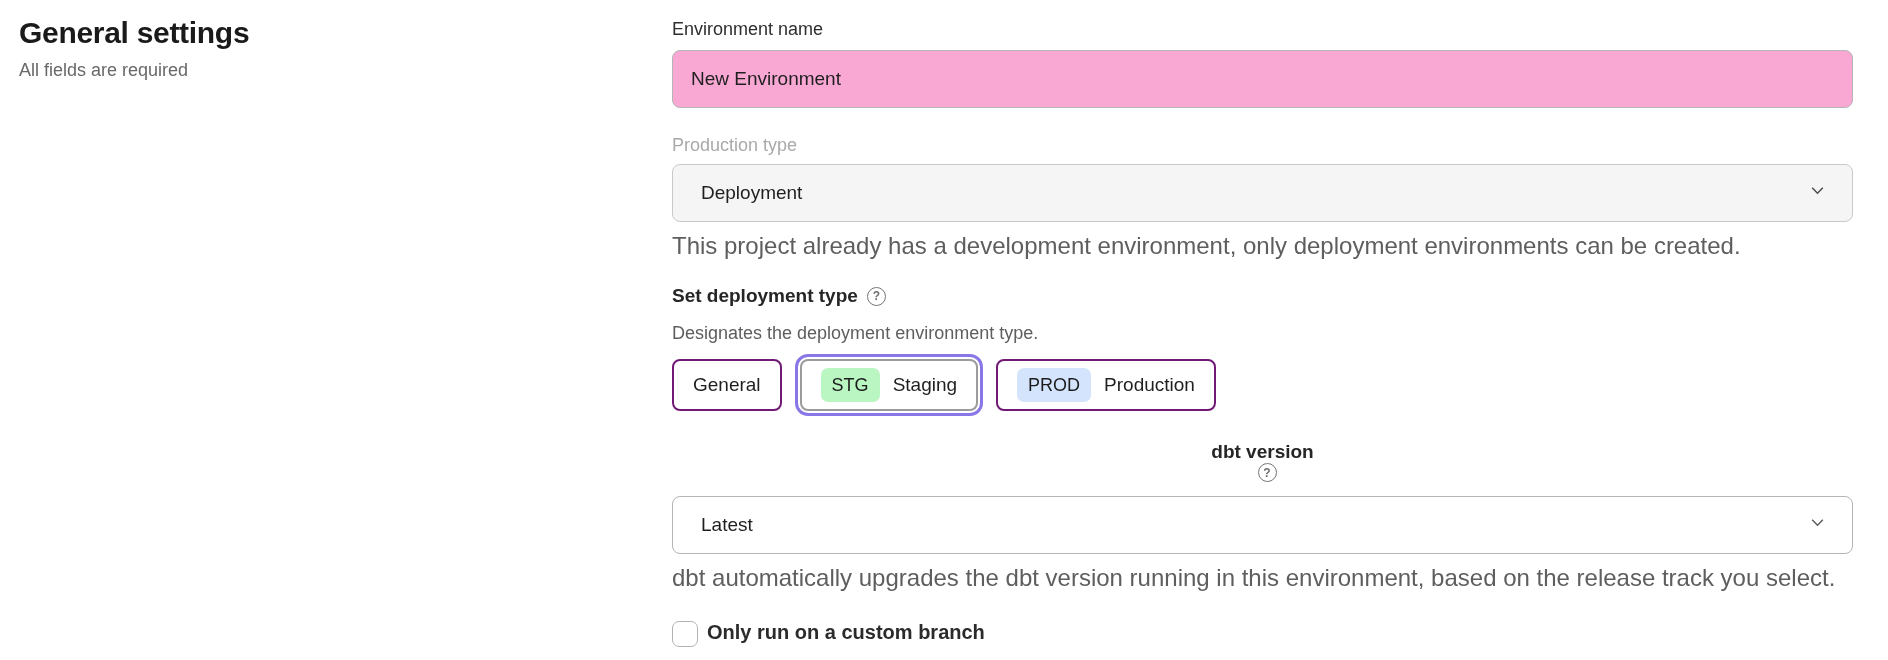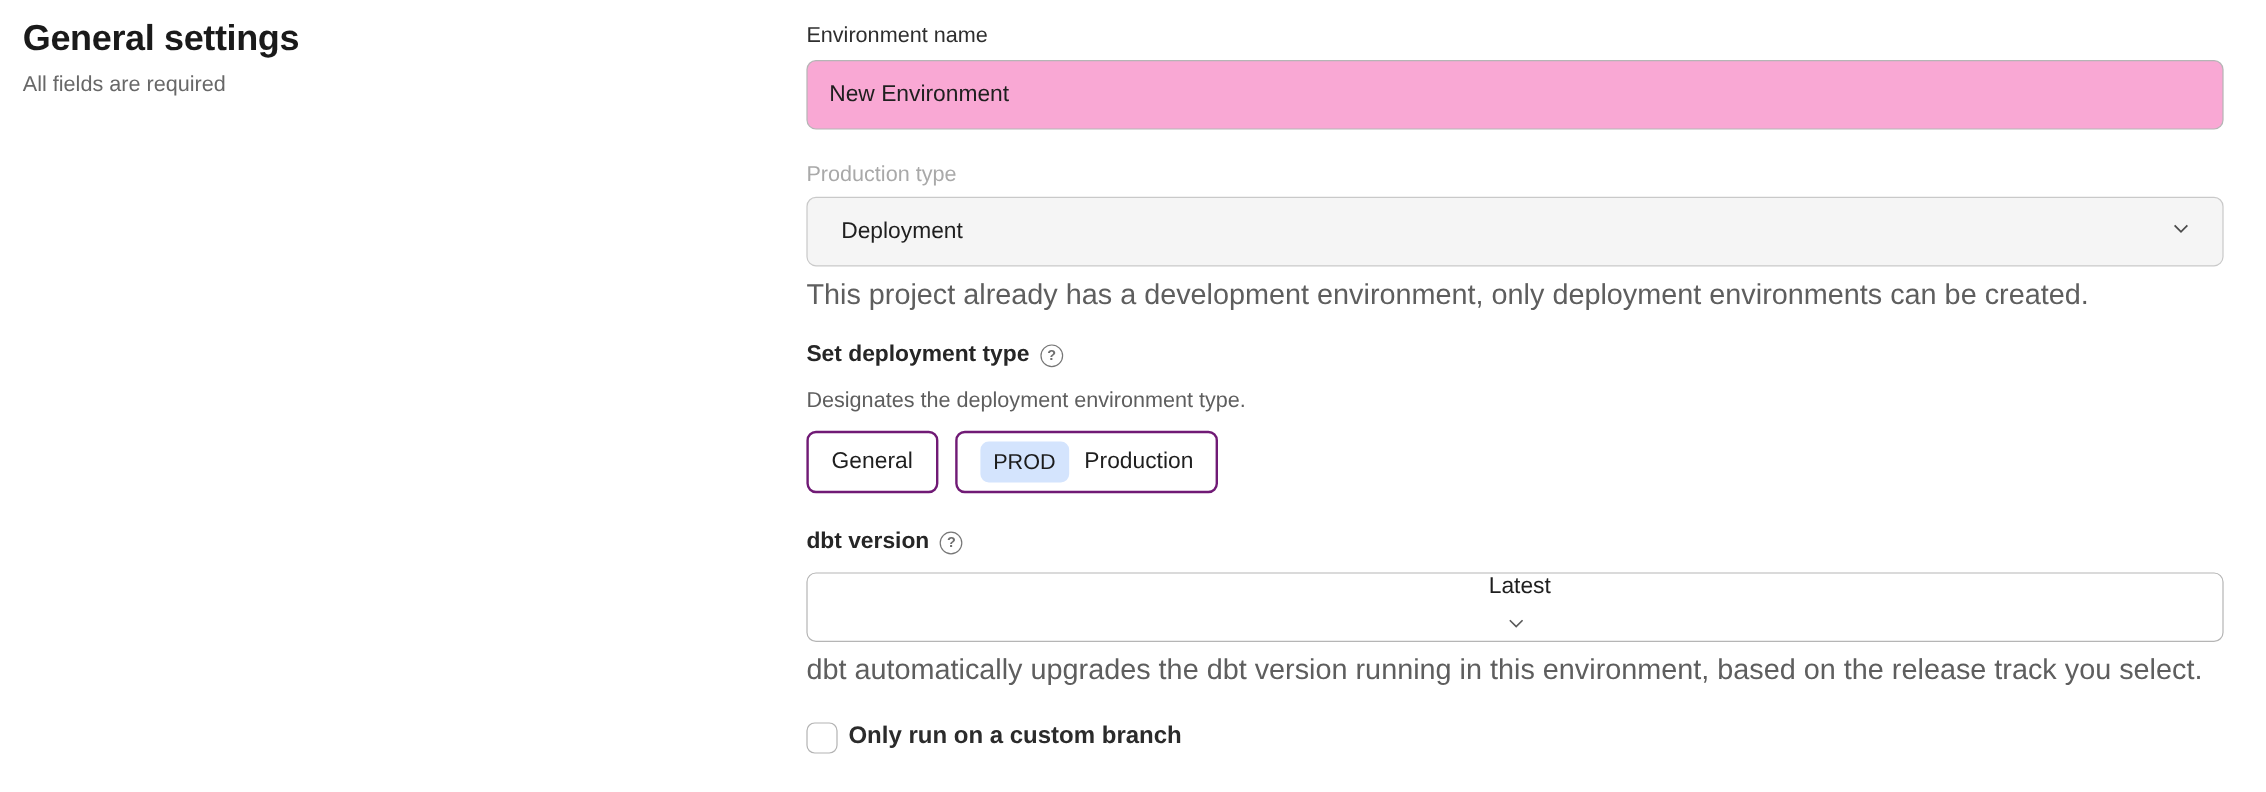--- a/index.html
+++ b/index.html
@@ -39,21 +39,21 @@
     margin-top: 8px; width: 100%; height: 58px;
     border: 1px solid #b5b5b5; border-radius: 8px;
     background: #ffffff;
     display: flex; align-items: center; justify-content: space-between;
     padding: 0 20px 0 28px; font-size: 19px; color: #1f1f1f;
     cursor: pointer;
   }
   .select-box.disabled {
     background: #f5f5f5; border-color: #c9c9c9; cursor: default;
   }
-  .select-box.spaced { margin-top: 14px; flex-direction: column; }
+  .select-box.spaced { margin-top: 14px; }
   .chevron { flex: 0 0 auto; margin-right: 6px; }
 
   .helper-text { margin-top: 13px; font-size: 24px; color: #5e5e5e; line-height: 22px; }
 
   .section-heading { margin-top: 28px; display: flex; align-items: center; }
   .section-desc { margin-top: 15px; font-size: 18px; color: #5e5e5e; line-height: 22px; }
 
   .help-icon {
     display: inline-flex; align-items: center; justify-content: center;
     width: 19px; height: 19px; margin-left: 9px;
@@ -120,27 +120,31 @@
   <div class="section-heading">
     <span class="label-bold">Set deployment type</span>
     <span class="help-icon">?</span>
   </div>
   <div class="section-desc">Designates the deployment environment type.</div>
 
   <div class="btn-row">
     <button class="type-btn">
       <span>General</span>
     </button>
+    <button class="type-btn selected">
+      <span class="badge badge-stg">STG</span>
+      <span>Staging</span>
+    </button>
     <button class="type-btn">
       <span class="badge badge-prod">PROD</span>
       <span>Production</span>
     </button>
   </div>
 
-  <div class="section-heading" style="margin-top:30px;">
+  <div class="section-heading" style="margin-top:30px;flex-direction:column;">
     <span class="label-bold">dbt version</span>
     <span class="help-icon">?</span>
   </div>
   <div class="select-box spaced">
     <span>Latest</span>
     <span class="chevron">
       <svg width="17" height="17" viewBox="0 0 16 16">
           <polyline points="3,5.5 8,10.5 13,5.5" fill="none" stroke="#5a5a5a" stroke-width="1.3"></polyline>
         </svg>
     </span>

